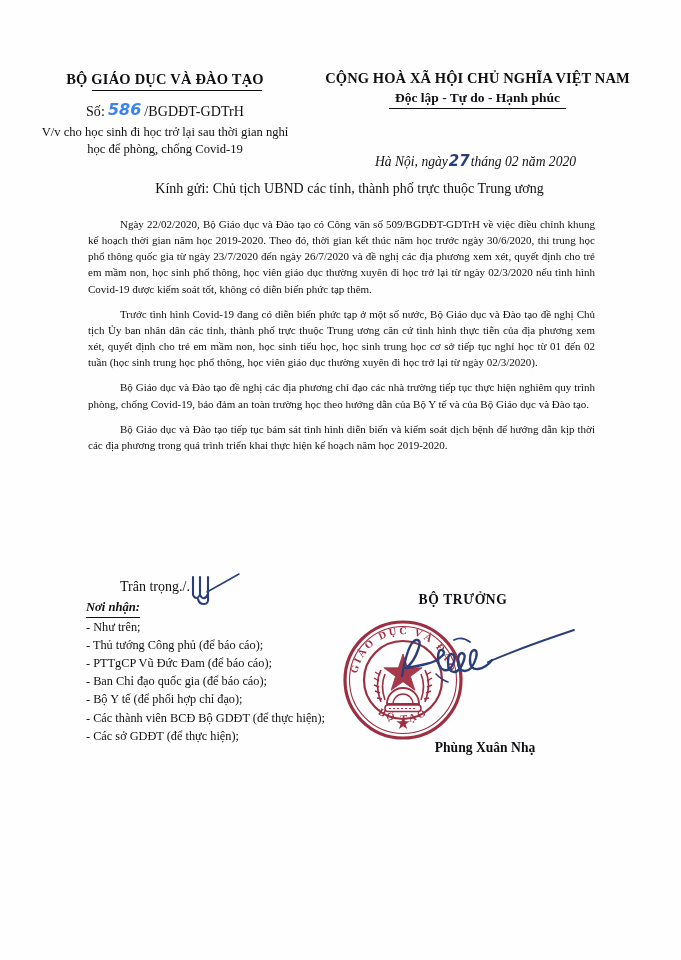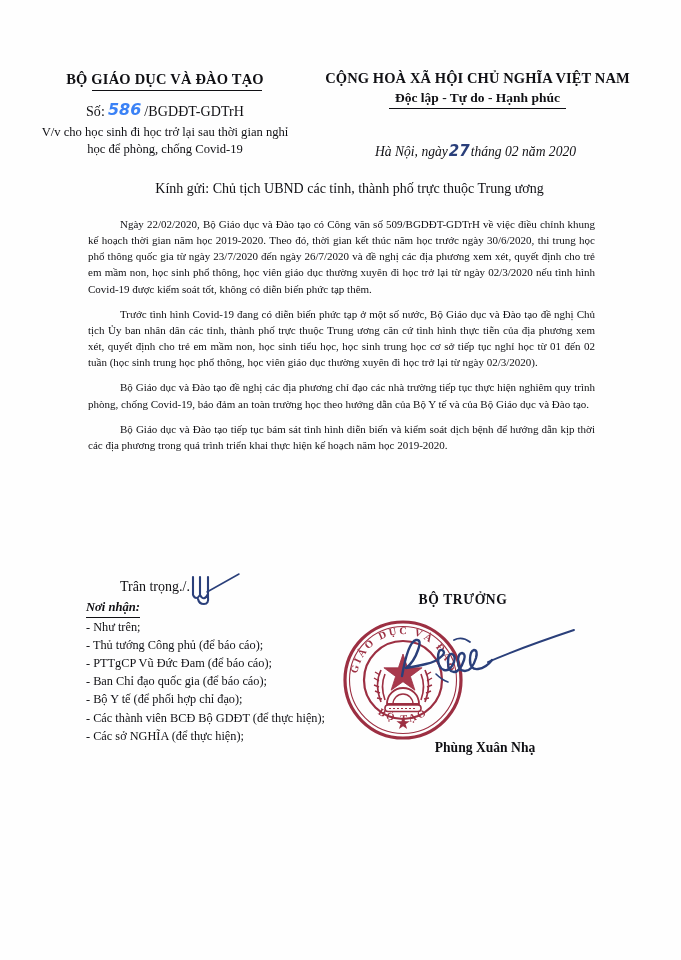--- a/index.html
+++ b/index.html
@@ -104,21 +104,21 @@
     top: -1px;
   }
   .doc-subject {
     margin-top: 4px;
     font-size: 12.6px;
     line-height: 1.35;
     padding: 0 6px;
   }
 
   .date-line {
-    margin-top: 36px;
+    margin-top: 46px;
     font-style: italic;
     font-size: 13.6px;
     white-space: nowrap;
     padding-right: 4px;
   }
   .ink-day {
     font-family: "DejaVu Sans", sans-serif;
     font-style: italic;
     font-weight: 600;
     font-size: 15px;
@@ -293,21 +293,21 @@
 
   <div class="recipients">
     <div class="rl-title">Nơi nhận:</div>
     <ul>
       <li>- Như trên;</li>
       <li>- Thủ tướng Công phủ (để báo cáo);</li>
       <li>- PTTgCP Vũ Đức Đam (để báo cáo);</li>
       <li>- Ban Chỉ đạo quốc gia (để báo cáo);</li>
       <li>- Bộ Y tế (để phối hợp chỉ đạo);</li>
       <li>- Các thành viên BCĐ Bộ GDĐT (để thực hiện);</li>
-      <li>- Các sở NGHĨA (để thực hiện);</li>
+      <li>- Các sở GDĐT (để thực hiện);</li>
     </ul>
   </div>
 
   <div class="signature">
     <div class="sig-title">BỘ TRƯỞNG</div>
 
     <div class="sig-stage">
 
       <svg class="seal" viewBox="0 0 124 124">
         <defs>

